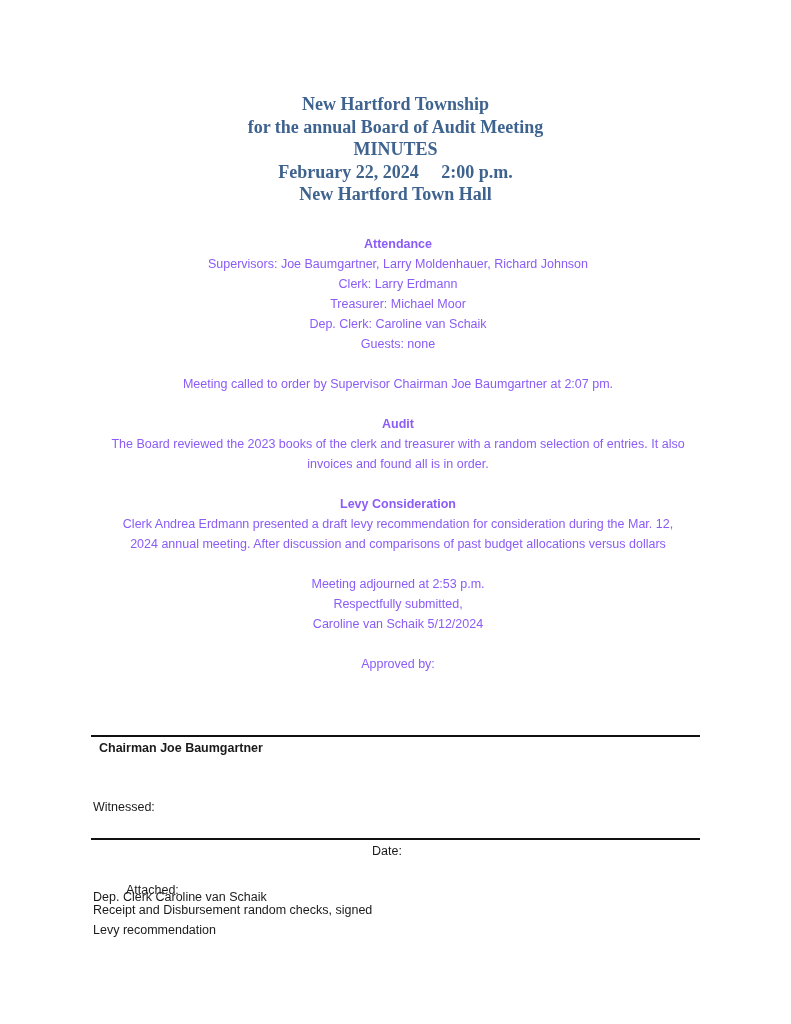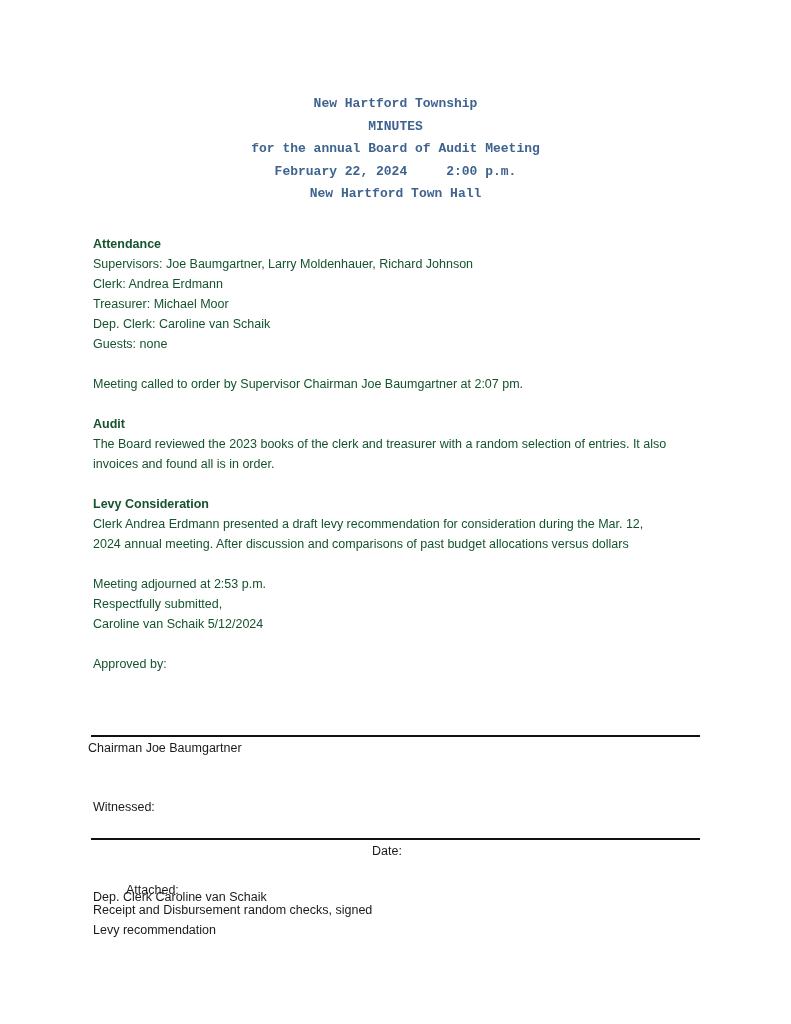--- a/index.html
+++ b/index.html
@@ -1,46 +1,46 @@
 <!DOCTYPE html>
 <html><head>
   <meta charset="utf-8">
   <style>
     html, body { margin: 0; padding: 0; background: #ffffff; }
     body { width: 791px; height: 1024px; position: relative; overflow: hidden; }
     .page { position: absolute; left: 0; top: 0; width: 791px; height: 1024px; background: #fff; }
     .title-block { position: absolute; left: 0; top: 93px; width: 791px; text-align: center;
-      font-family: Liberation Mono, monospace; font-weight: bold; color: #3f638f; font-size: 13px; line-height: 22.5px; }
+      font-family: Liberation Serif, serif; font-weight: bold; color: #3f638f; font-size: 18px; line-height: 22.5px; }
     .title-line { display: block; white-space: pre; }
     .body { position: absolute; left: 93px; top: 234px; width: 610px;
-      font-family: "Liberation Sans", sans-serif; font-size: 12.5px; line-height: 20px; color: #14532d; }
+      font-family: "Liberation Sans", sans-serif; font-size: 12.5px; line-height: 20px; color: #8b5cf6; text-align: center; }
     .line { display: block; white-space: pre; }
     .heading { font-weight: bold; }
     .gap { height: 20px; }
     .sigline { position: absolute; left: 91px; width: 609px; height: 0; border-top: 2px solid #111; }
     .abs { position: absolute; font-family: "Liberation Sans", sans-serif; font-size: 12.5px; line-height: 20px; color: #1a1a1a; white-space: pre; }
   </style>
 </head>
 <body>
 
 <div class="page">
 
   <div class="title-block" style="color: rgb(63, 99, 143);">
     <span class="title-line">New Hartford Township</span>
+    <span class="title-line">for the annual Board of Audit Meeting</span>
     <span class="title-line">MINUTES</span>
-    <span class="title-line">for the annual Board of Audit Meeting</span>
     <span class="title-line">February 22, 2024     2:00 p.m.</span>
     <span class="title-line">New Hartford Town Hall</span>
   </div>
 
   <div class="body">
     <div>
       <span class="line heading">Attendance</span>
       <span class="line">Supervisors: Joe Baumgartner, Larry Moldenhauer, Richard Johnson</span>
-      <span class="line">Clerk: Andrea Erdmann</span>
+      <span class="line">Clerk: Larry Erdmann</span>
       <span class="line">Treasurer: Michael Moor</span>
       <span class="line">Dep. Clerk: Caroline van Schaik</span>
       <span class="line">Guests: none</span>
     </div>
     <div class="gap"></div>
     <span class="line">Meeting called to order by Supervisor Chairman Joe Baumgartner at 2:07 pm.</span>
     <div class="gap"></div>
     <div>
       <span class="line heading">Audit</span>
       <span class="line">The Board reviewed the 2023 books of the clerk and treasurer with a random selection of entries. It also</span>
@@ -56,21 +56,21 @@
     <div>
       <span class="line">Meeting adjourned at 2:53 p.m.</span>
       <span class="line">Respectfully submitted,</span>
       <span class="line">Caroline van Schaik 5/12/2024</span>
     </div>
     <div class="gap"></div>
     <span class="line">Approved by:</span>
   </div>
 
   <div class="sigline" style="top:735px;"></div>
-  <span class="abs" style="left:88px; top:738px;">Chairman Joe Baumgartner</span>
+  <span class="abs" style="left:99px; top:738px;font-weight:bold;">Chairman Joe Baumgartner</span>
 
   <span class="abs" style="left:93px; top:797px;">Witnessed:</span>
   <div class="sigline" style="top:838px;"></div>
   <span class="abs" style="left:93px; top:841px;margin-top:46px;">Dep. Clerk Caroline van Schaik</span>
   <span class="abs" style="left:372px; top:841px;">Date:</span>
 
   <div>
     <span class="abs" style="left:93px; top:880px;margin-left:33px;">Attached:</span>
     <span class="abs" style="left:93px; top:900px;">Receipt and Disbursement random checks, signed</span>
     <span class="abs" style="left:93px; top:920px;">Levy recommendation</span>

